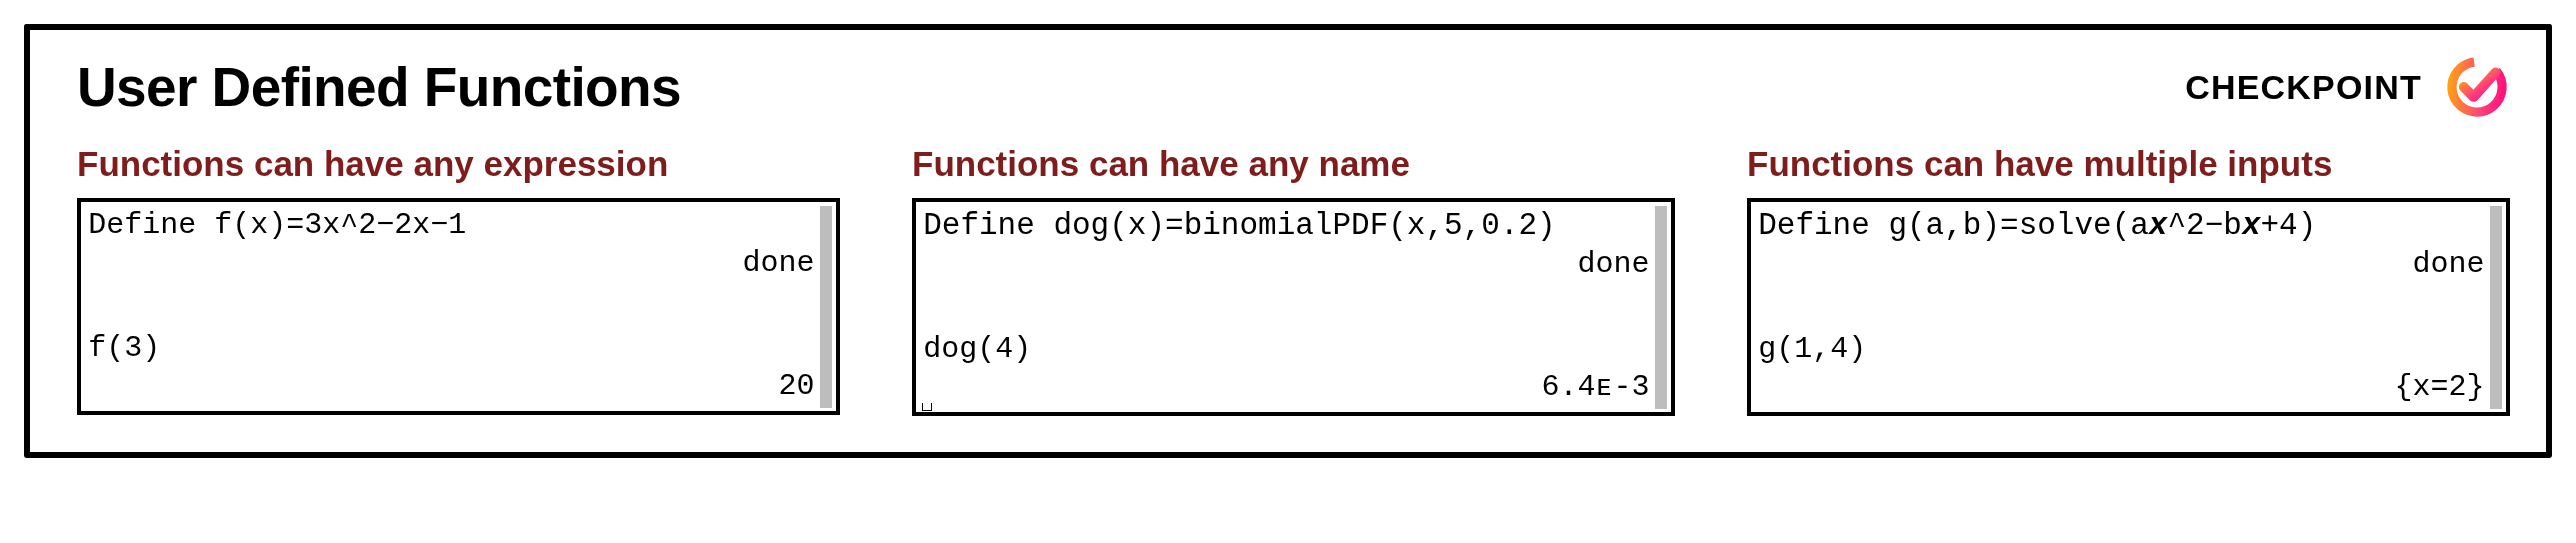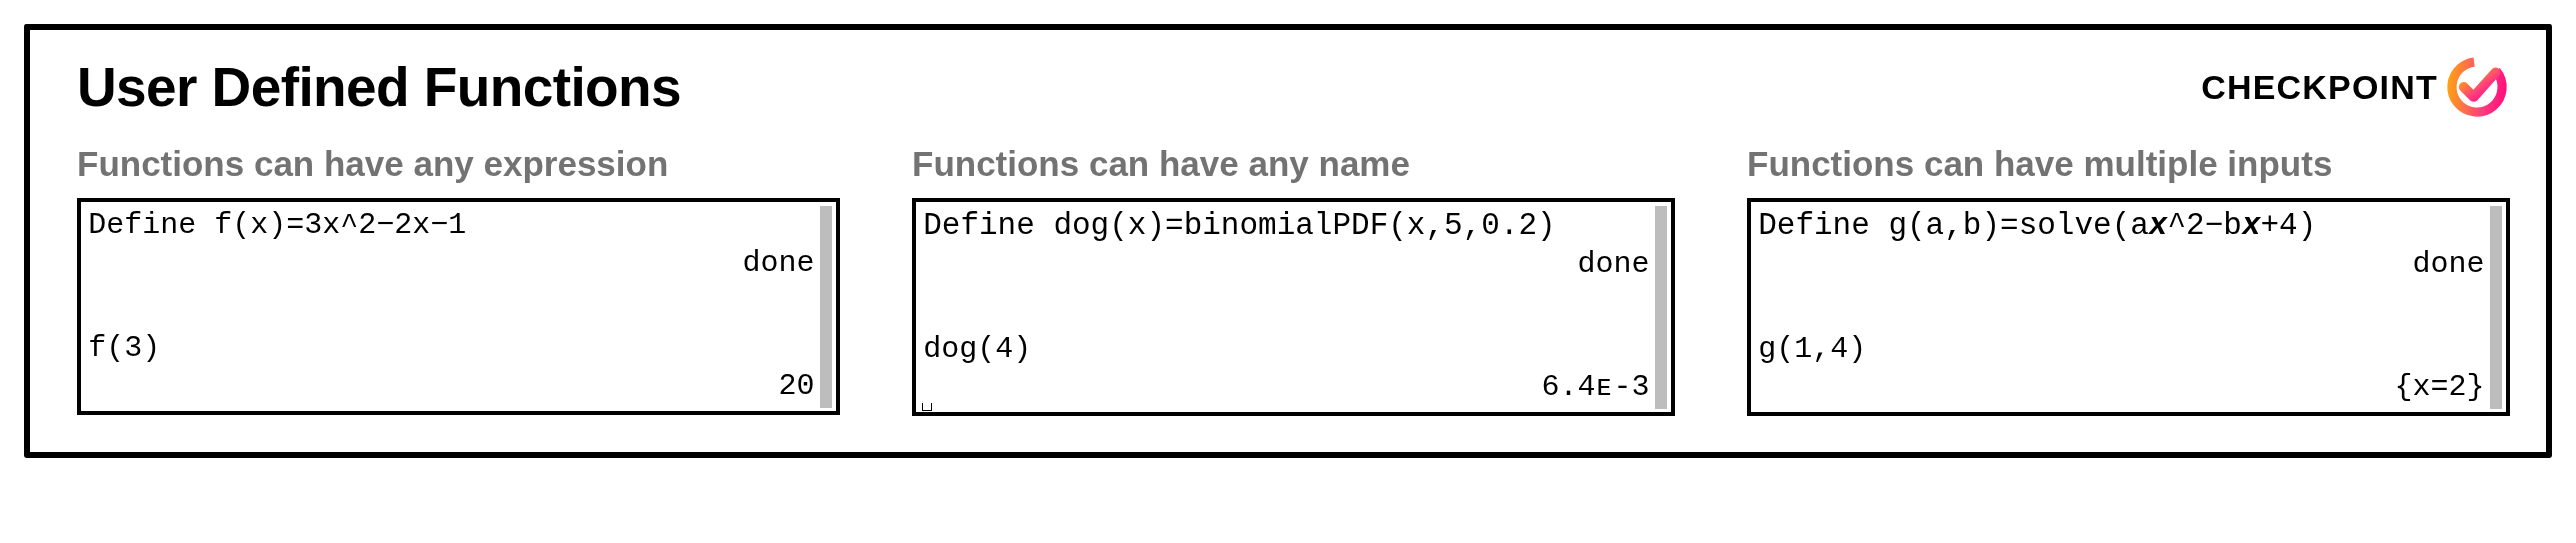--- a/index.html
+++ b/index.html
@@ -23,41 +23,41 @@
   }
   .title {
     font-size: 55px;
     font-weight: 700;
     color: #000;
     letter-spacing: -0.6px;
   }
   .checkpoint {
     display: flex;
     align-items: center;
-    gap: 6px;
+    gap: 22px;
   }
   .checkpoint-text {
     font-size: 34px;
     font-weight: 800;
     letter-spacing: 1.2px;
     color: #000;
   }
   .checkpoint-icon svg { display:block; }
   .columns {
     display: flex;
     gap: 72px;
     align-items: flex-start;
   }
   .col {
     flex: 1;
     display: flex;
     flex-direction: column;
   }
   .subtitle {
-    color: #737373;
+    color: #7f1d1d;
     font-size: 35px;
     font-weight: 700;
     margin-bottom: 14.4px;
     white-space: nowrap;
   }
   .calc {
     border: 4.2px solid #000;
     background: #fff;
     position: relative;
     padding: 4.8px 21.6px 6px 7.2px;

